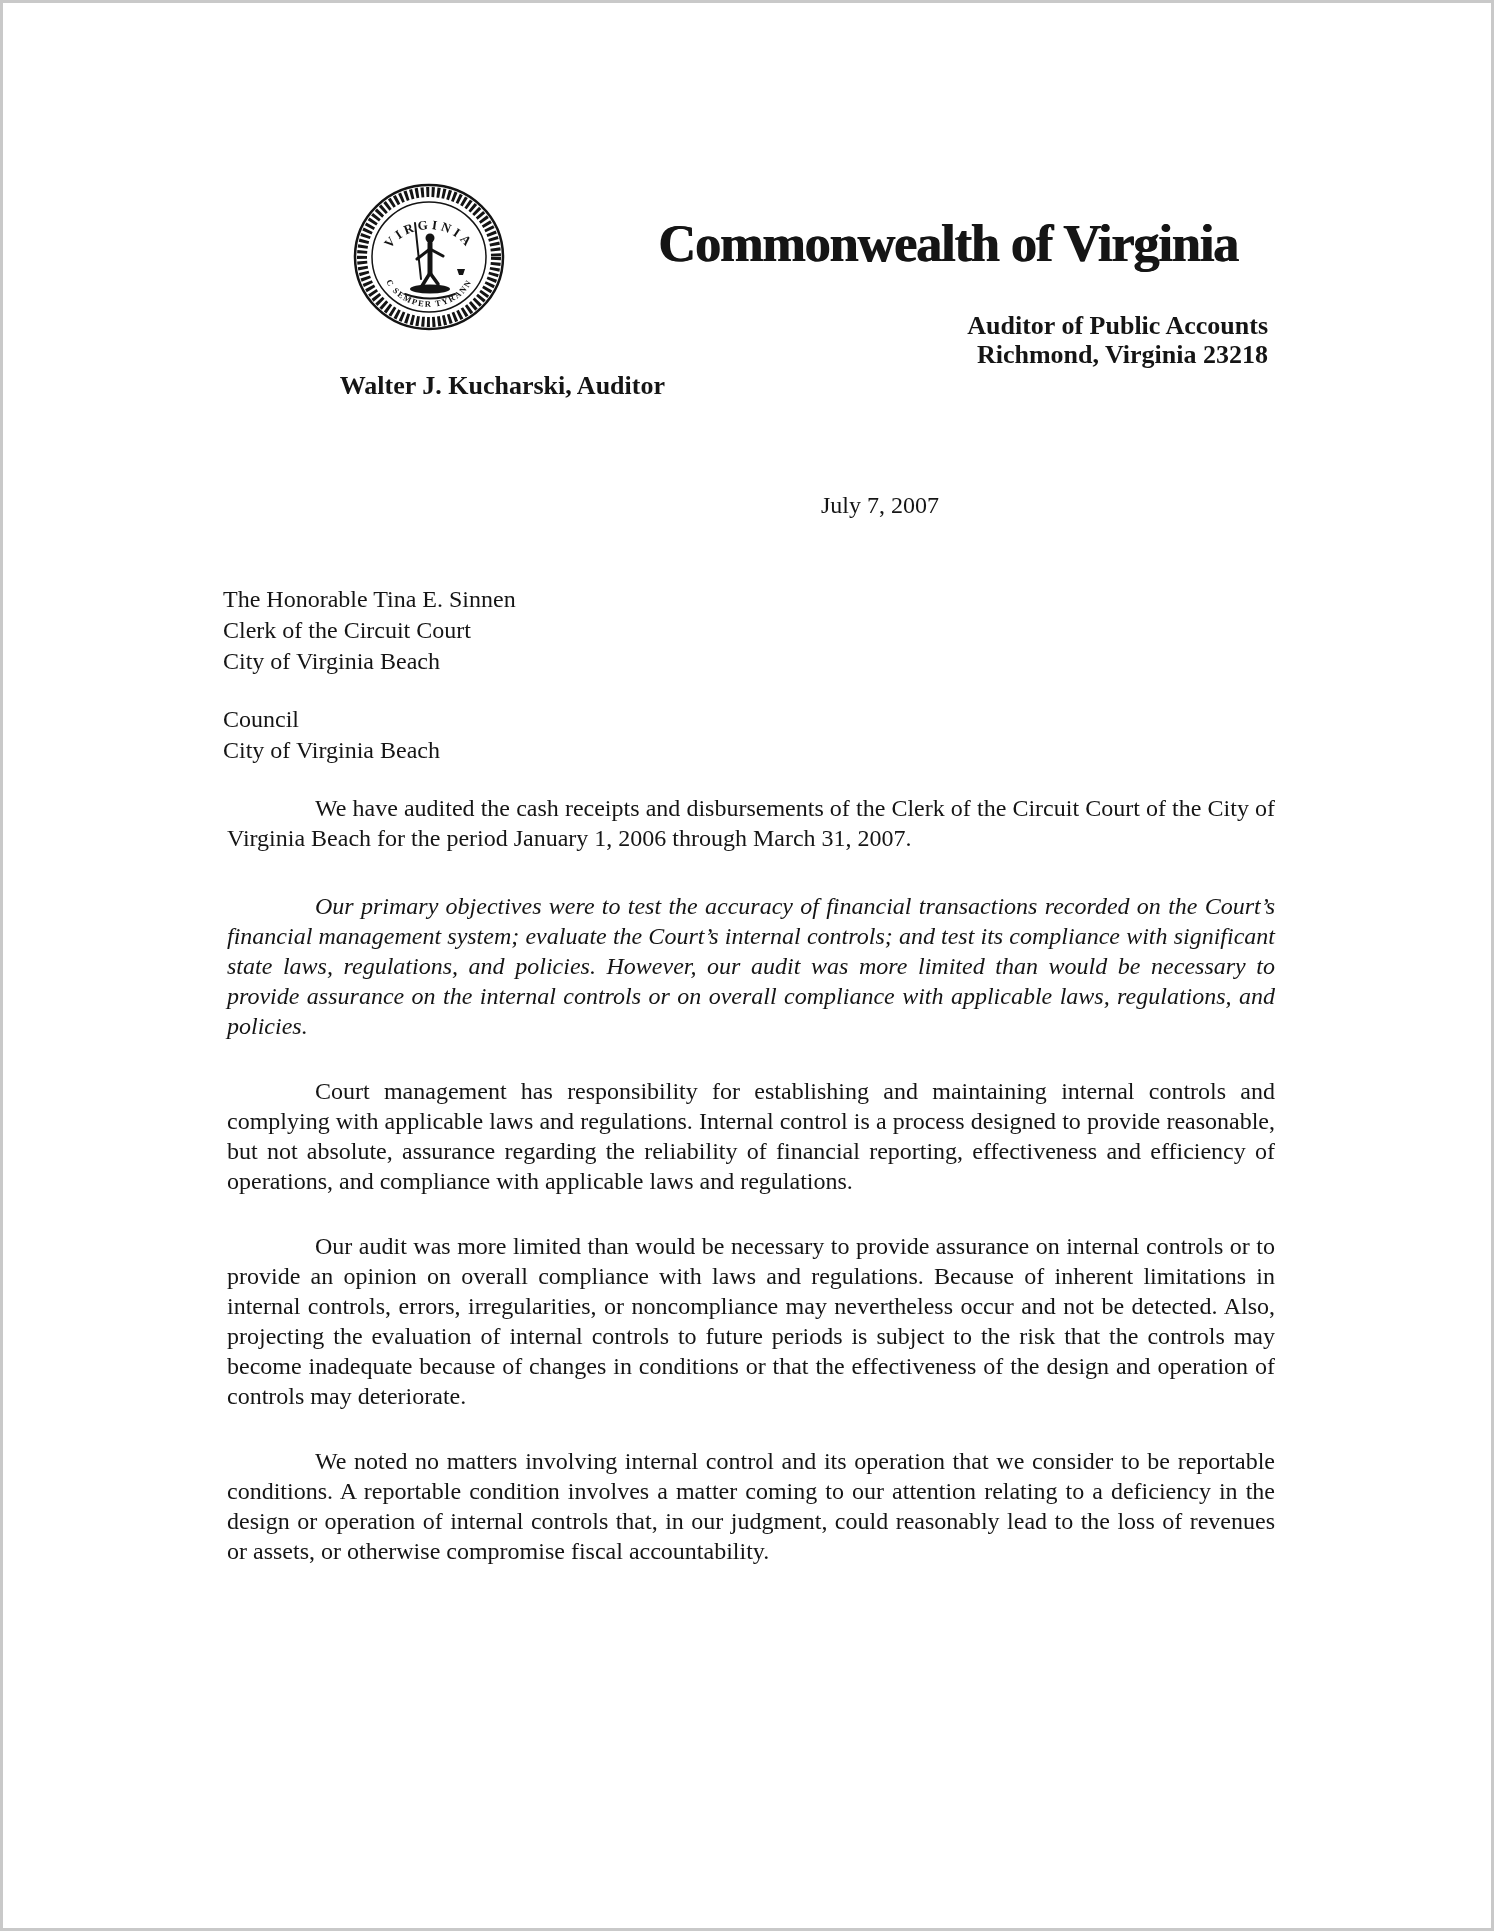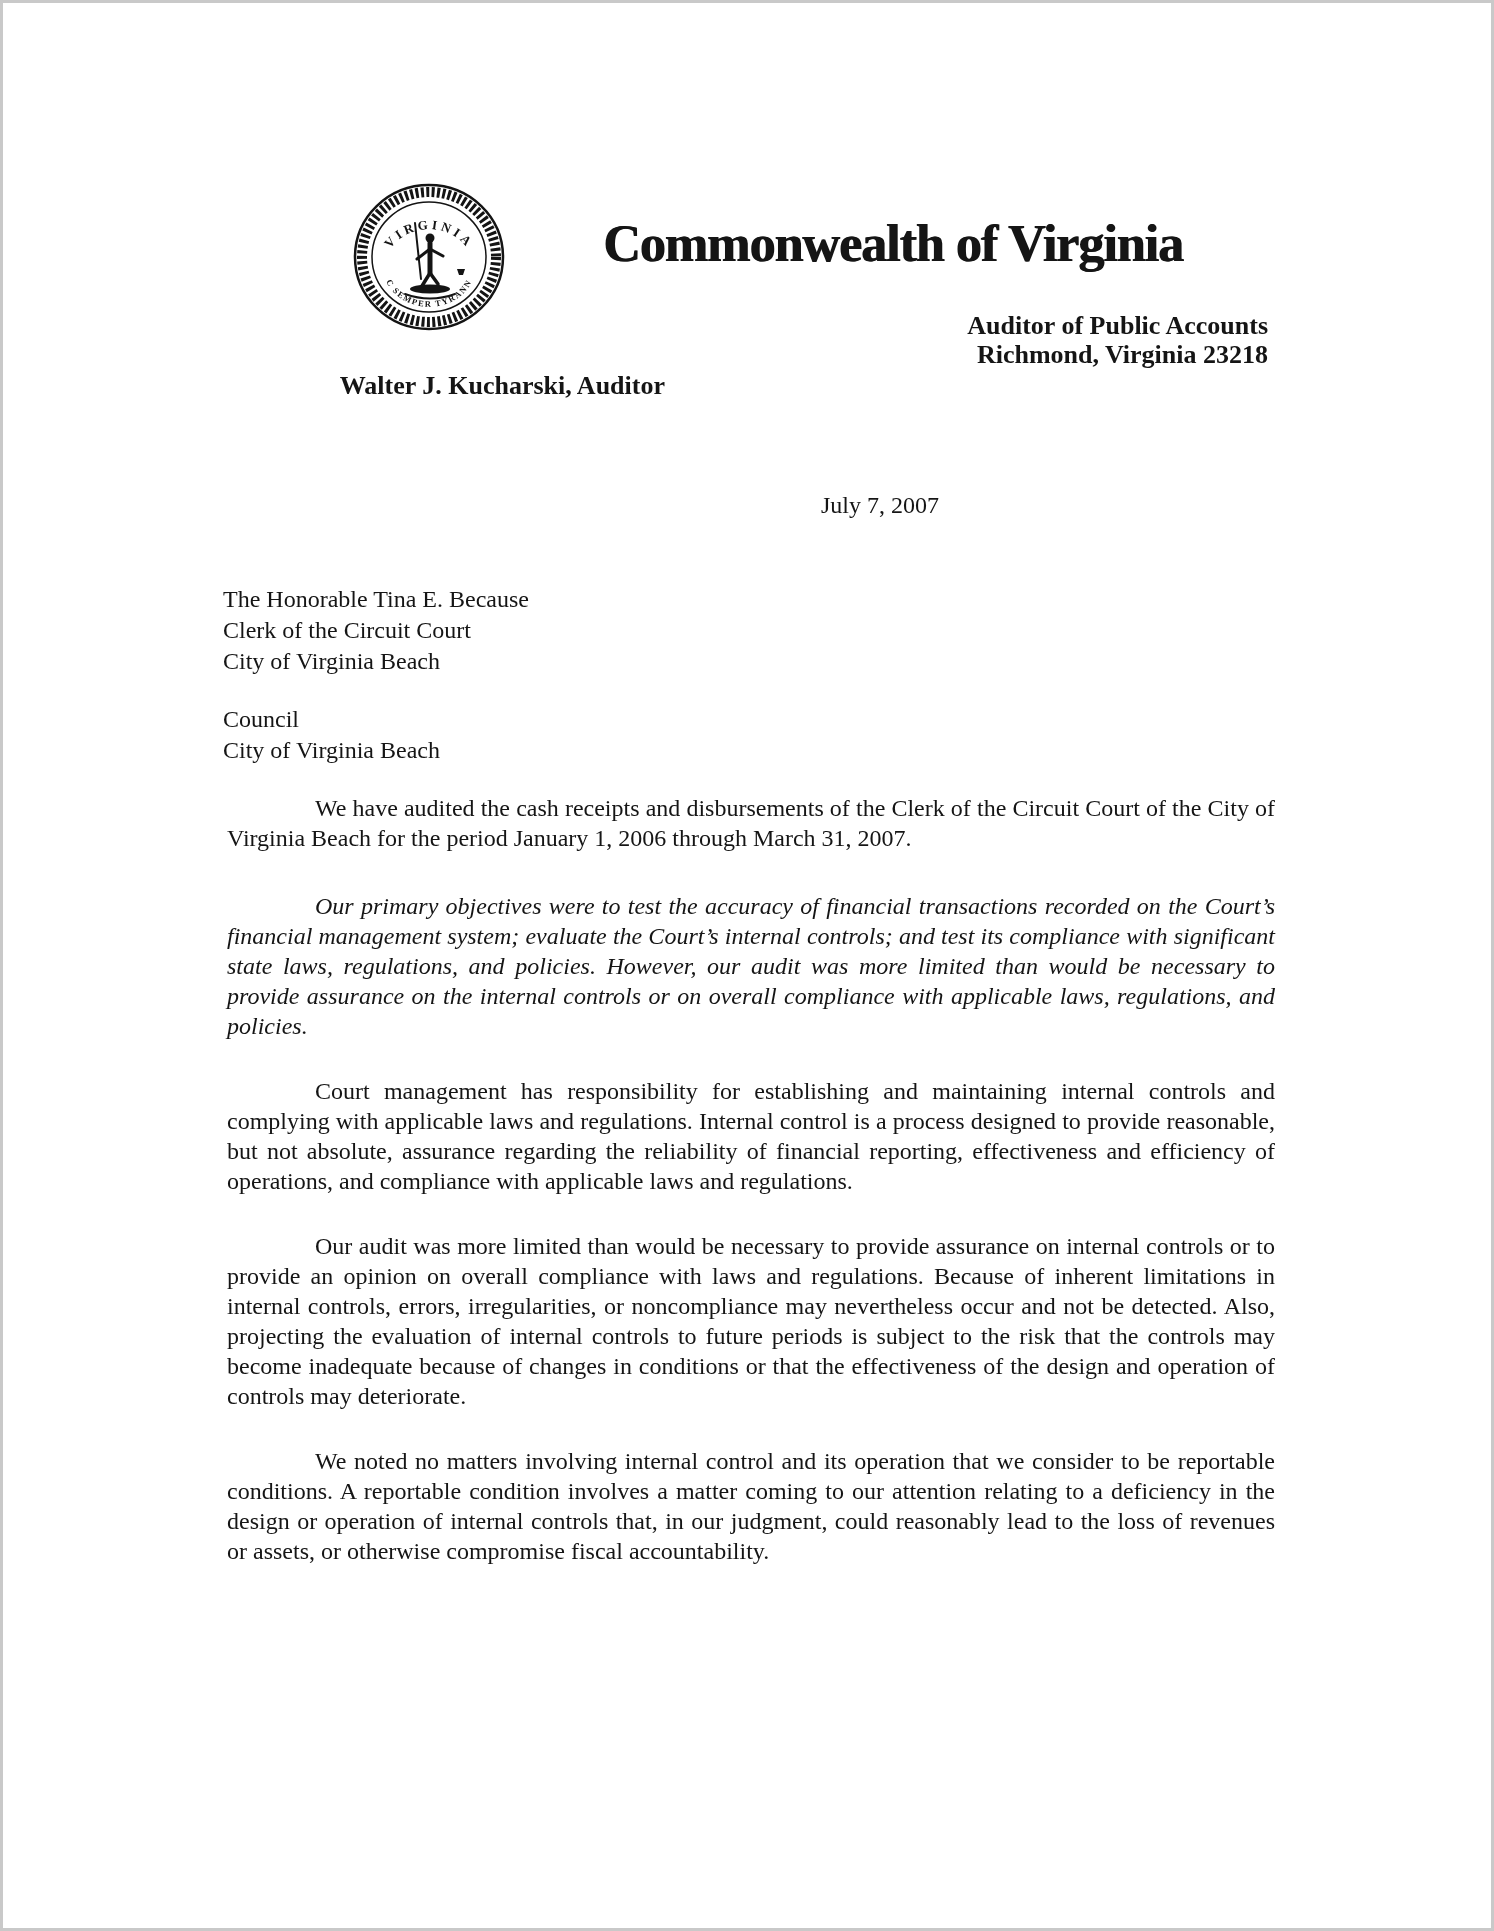--- a/index.html
+++ b/index.html
@@ -10,21 +10,21 @@
     border:3px solid #c9c9c9;
     box-sizing:border-box;
     font-family:"Liberation Serif","DejaVu Serif",serif;
     color:#151515;
     overflow:hidden;
   }
   
   .seal{position:absolute;left:350px;top:180px;width:152px;height:148px;}
   .org-title{
     position:absolute;left:600px;top:212px;width:690px;
-    text-align:left;font-size:52px;line-height:58px;font-weight:bold;
+    text-align:center;font-size:52px;line-height:58px;font-weight:bold;
     letter-spacing:-1px;
     text-shadow:1px 0 0 currentColor;
     white-space:nowrap;
   }
   .office-block{
     position:absolute;left:625px;top:308px;width:640px;
     text-align:right;font-weight:bold;font-size:26px;line-height:29px;
   }
   .auditor-name{
     position:absolute;left:220px;top:368px;width:442px;
@@ -92,21 +92,21 @@
     </div>
 
     <div class="auditor-name">Walter J. Kucharski, Auditor</div>
   </div>
 
   <div class="letter-body">
 
     <div class="date-line">July 7, 2007</div>
 
     <div class="recipient clerk">
-      <div>The Honorable Tina E. Because</div>
+      <div>The Honorable Tina E. Sinnen</div>
       <div>Clerk of the Circuit Court</div>
       <div>City of Virginia Beach</div>
     </div>
 
     <div class="recipient council">
       <div>Council</div>
       <div>City of Virginia Beach</div>
     </div>
 
     <p class="para p1">We have audited the cash receipts and disbursements of the Clerk of the Circuit Court of the City of Virginia Beach for the period January 1, 2006 through March 31, 2007.</p>

